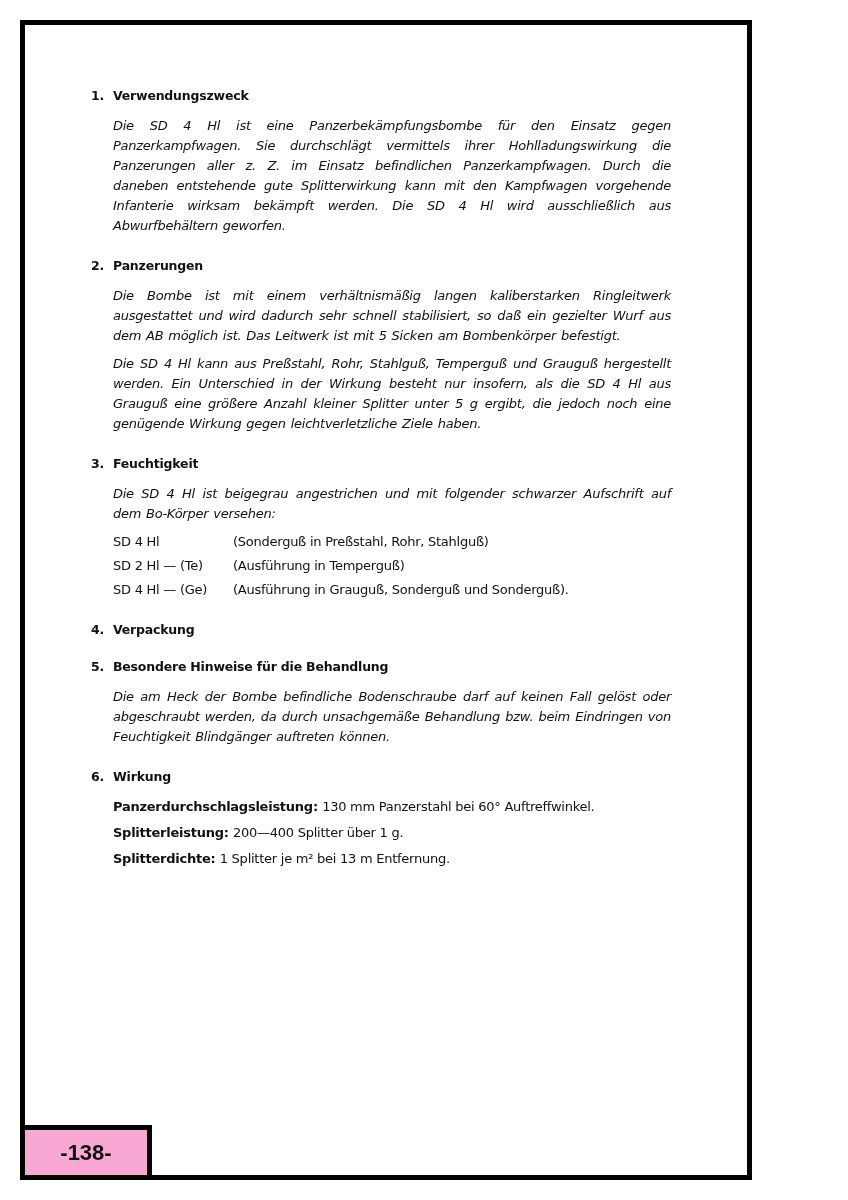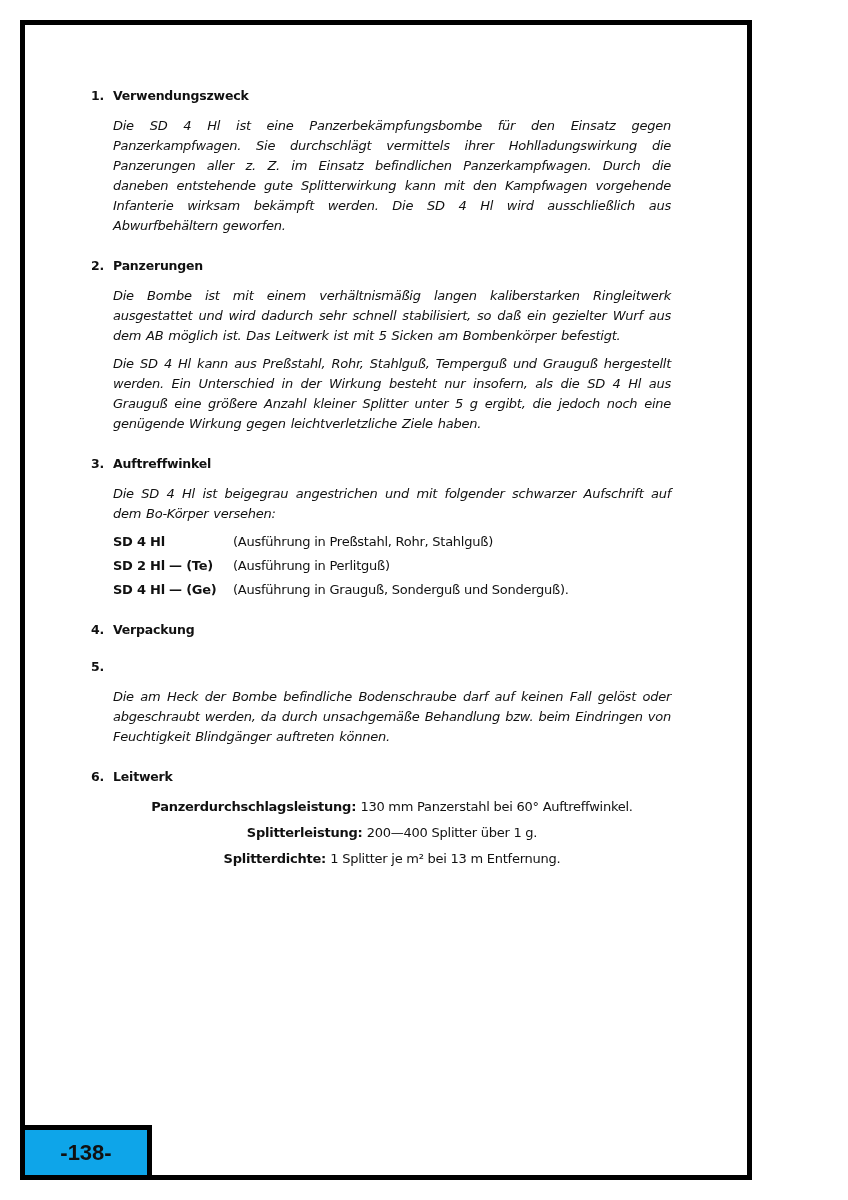--- a/index.html
+++ b/index.html
@@ -56,28 +56,26 @@
     .marking-row {
       margin: 0 0 4px 22px;
       font-size: 13px;
       line-height: 20px;
       display: flex;
       letter-spacing: -0.25px;
     }
     .marking-code {
       width: 120px;
       flex: none;
-      font-weight: bold;
     }
     .perf-row {
       margin: 0 0 6px 22px;
       font-size: 13px;
       line-height: 20px;
       letter-spacing: -0.25px;
-      text-align: center;
     }
     .perf-label {
       font-weight: bold;
     }
     .page-box {
       position: absolute;
       left: 20px;
       top: 1125px;
       width: 122px;
       height: 45px;
@@ -85,21 +83,21 @@
       border-right: 5px solid #000;
       border-left: 5px solid #000;
       border-bottom: 5px solid #000;
       box-sizing: content-box;
       display: flex;
       align-items: center;
       justify-content: center;
       font-size: 22px;
       font-weight: bold;
       font-family: "Liberation Sans", sans-serif;
-      background: #0ea5e9;
+      background: #f9a8d4;
     }
   </style>
 </head>
 <body>
 
 <div class="frame"></div>
 
 <div class="content">
 
   <div class="section">
@@ -115,55 +113,56 @@
       <span class="section-number">2.</span>
       <span>Panzerungen</span>
     </div>
     <p class="para">Die Bombe ist mit einem verhältnismäßig langen kaliberstarken Ringleitwerk ausgestattet und wird dadurch sehr schnell stabilisiert, so daß ein gezielter Wurf aus dem AB möglich ist. Das Leitwerk ist mit 5 Sicken am Bombenkörper befestigt.</p>
     <p class="para">Die SD 4 Hl kann aus Preßstahl, Rohr, Stahlguß, Temperguß und Grauguß hergestellt werden. Ein Unterschied in der Wirkung besteht nur insofern, als die SD 4 Hl aus Grauguß eine größere Anzahl kleiner Splitter unter 5 g ergibt, die jedoch noch eine genügende Wirkung gegen leichtverletzliche Ziele haben.</p>
   </div>
 
   <div class="section">
     <div class="section-heading">
       <span class="section-number">3.</span>
-      <span>Auftreffwinkel</span>
+      <span>Feuchtigkeit</span>
     </div>
     <p class="para">Die SD 4 Hl ist beigegrau angestrichen und mit folgender schwarzer Aufschrift auf dem Bo-Körper versehen:</p>
     <div class="marking-row">
       <span class="marking-code">SD 4 Hl</span>
-      <span>(Ausführung in Preßstahl, Rohr, Stahlguß)</span>
+      <span>(Sonderguß in Preßstahl, Rohr, Stahlguß)</span>
     </div>
     <div class="marking-row">
       <span class="marking-code">SD 2 Hl — (Te)</span>
-      <span>(Ausführung in Perlitguß)</span>
+      <span>(Ausführung in Temperguß)</span>
     </div>
     <div class="marking-row">
       <span class="marking-code">SD 4 Hl — (Ge)</span>
       <span>(Ausführung in Grauguß, Sonderguß und Sonderguß).</span>
     </div>
   </div>
 
   <div class="section">
     <div class="section-heading">
       <span class="section-number">4.</span>
       <span>Verpackung</span>
     </div>
   </div>
 
   <div class="section">
     <div class="section-heading">
       <span class="section-number">5.</span>
+      <span>Besondere Hinweise für die Behandlung</span>
     </div>
     <p class="para">Die am Heck der Bombe befindliche Bodenschraube darf auf keinen Fall gelöst oder abgeschraubt werden, da durch unsachgemäße Behandlung bzw. beim Eindringen von Feuchtigkeit Blindgänger auftreten können.</p>
   </div>
 
   <div class="section">
     <div class="section-heading">
       <span class="section-number">6.</span>
-      <span>Leitwerk</span>
+      <span>Wirkung</span>
     </div>
     <div class="perf-row">
       <span class="perf-label">Panzerdurchschlagsleistung: </span>
       <span>130 mm Panzerstahl bei 60° Auftreffwinkel.</span>
     </div>
     <div class="perf-row">
       <span class="perf-label">Splitterleistung: </span>
       <span>200—400 Splitter über 1 g.</span>
     </div>
     <div class="perf-row">

